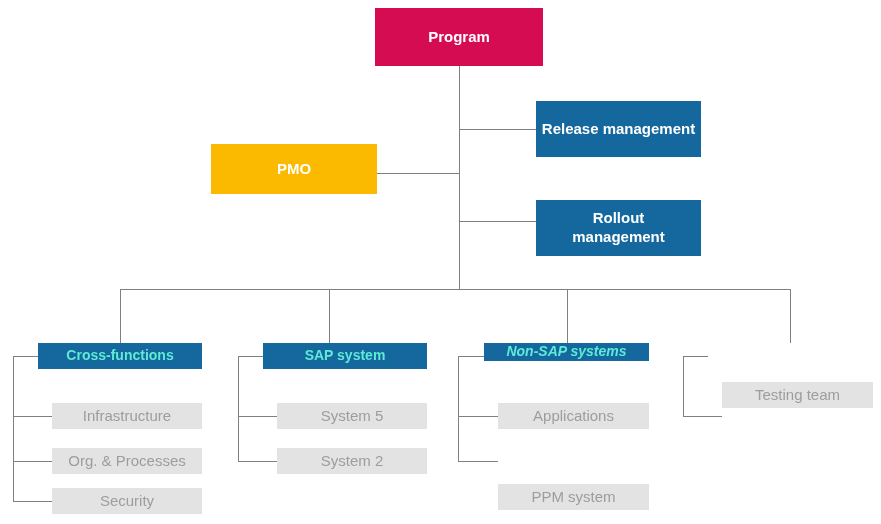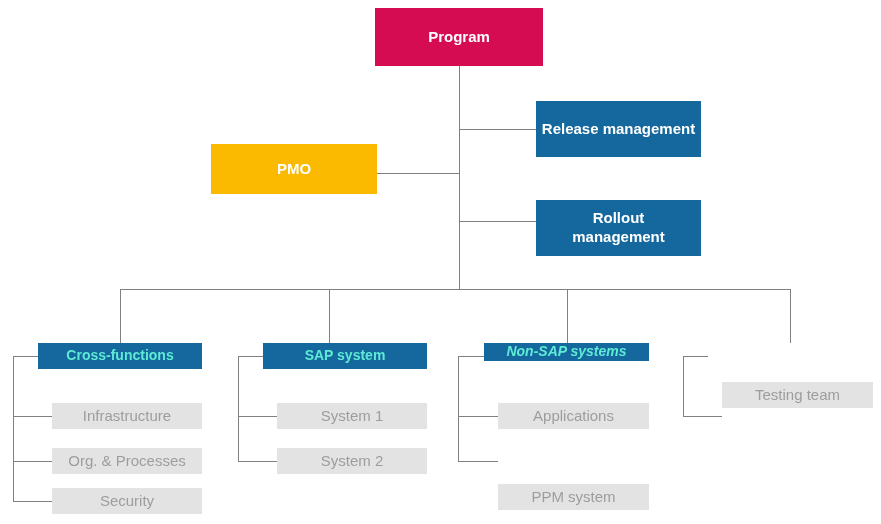--- a/index.html
+++ b/index.html
@@ -105,21 +105,21 @@
   <div class="node node-mgmt" style="left:536px; top:193px; width:165px; height:56px; padding:1px 34px;margin-top:7px;">Rollout management</div>
 
   <div class="node node-header" style="left:38px; top:343px; width:164px; height:26px;">Cross-functions</div>
   <div class="node node-header" style="left:263px; top:343px; width:164px; height:26px;">SAP system</div>
   <div class="node node-header" style="left:484px; top:343px; width:165px; height:18px;font-style:italic;">Non-SAP systems</div>
 
   <div class="node node-child" style="left:52px; top:403px; width:150px; height:26px;">Infrastructure</div>
   <div class="node node-child" style="left:52px; top:448px; width:150px; height:26px;">Org. &amp; Processes</div>
   <div class="node node-child" style="left:52px; top:488px; width:150px; height:26px;">Security</div>
 
-  <div class="node node-child" style="left:277px; top:403px; width:150px; height:26px;">System 1</div>
+  <div class="node node-child" style="left:277px; top:403px; width:150px; height:26px;">System 5</div>
   <div class="node node-child" style="left:277px; top:448px; width:150px; height:26px;">System 2</div>
 
   <div class="node node-child" style="left:498px; top:403px; width:151px; height:26px;">Applications</div>
   <div class="node node-child" style="left:498px; top:448px; width:151px; height:26px;margin-top:36px;">PPM system</div>
 
   <div class="node node-child" style="left:722px; top:382px; width:151px; height:26px;">Testing team</div>
 
 </div>
 
 </body></html>

